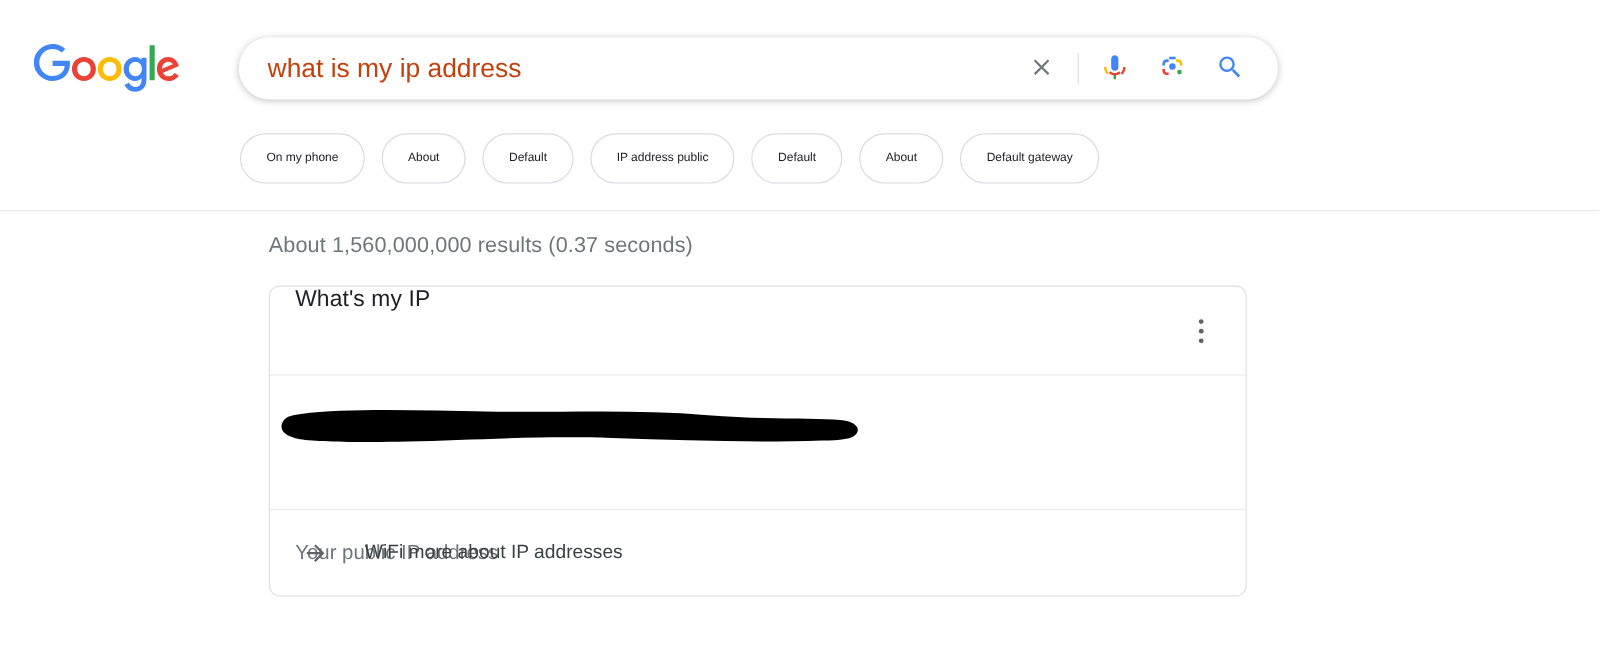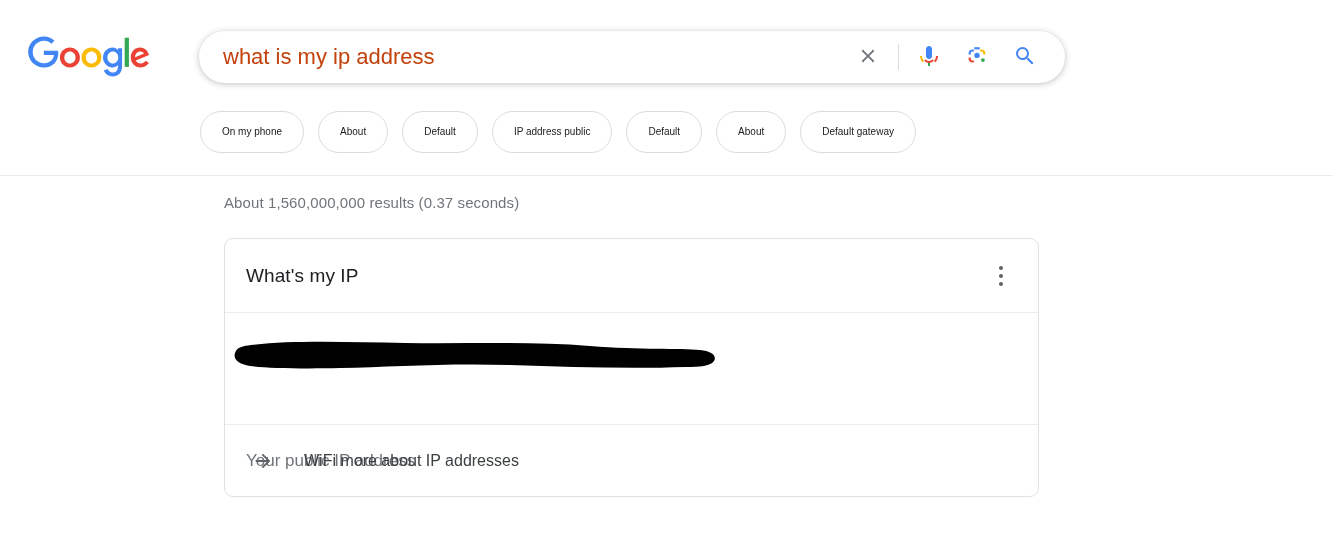--- a/index.html
+++ b/index.html
@@ -100,42 +100,41 @@
     width: 1333px;
     height: 1px;
     background: #ebebeb;
   }
 
   
   .result-stats {
     position: absolute;
     left: 224px;
     top: 194px;
-    font-size: 15px;
+    font-size: 18px;
     color: #70757a;
     letter-spacing: .1px;
   }
 
   .card {
     position: absolute;
     left: 224px;
     top: 238px;
     width: 815px;
     height: 259px;
     border: 1px solid #dfe1e5;
     border-radius: 9px;
     background: #fff;
     overflow: hidden;
   }
 
   .card-head {
     position: relative;
     height: 74px;
     display: flex;
-    align-items: center;
     border-bottom: 1px solid #ececec;
   }
   .card-title {
     padding-left: 21px;
     font-size: 19px;
     color: #202124;
     letter-spacing: .1px;
   }
   .kebab {
     position: absolute;

